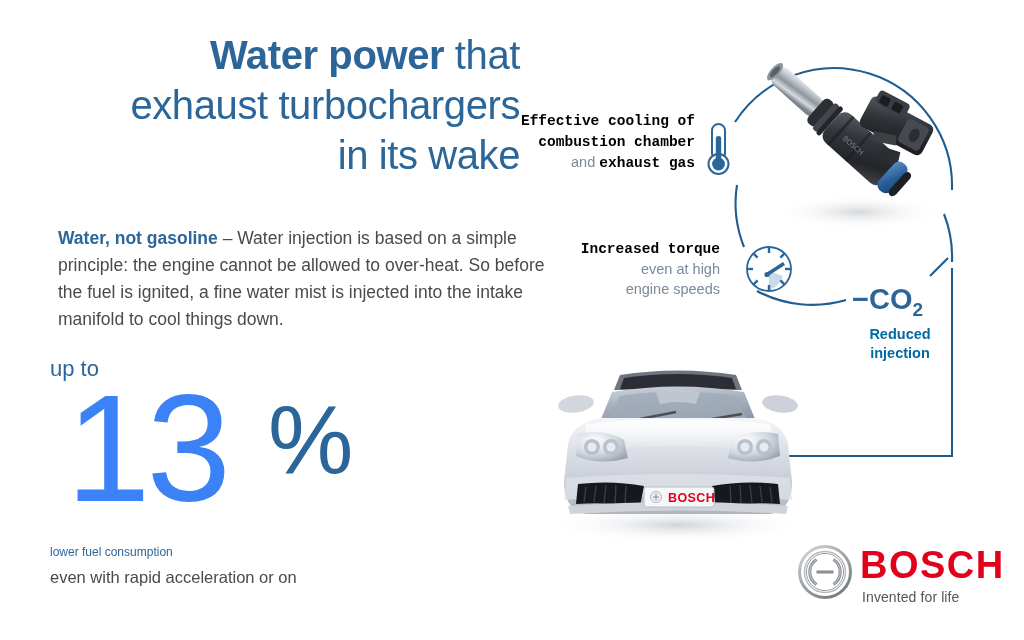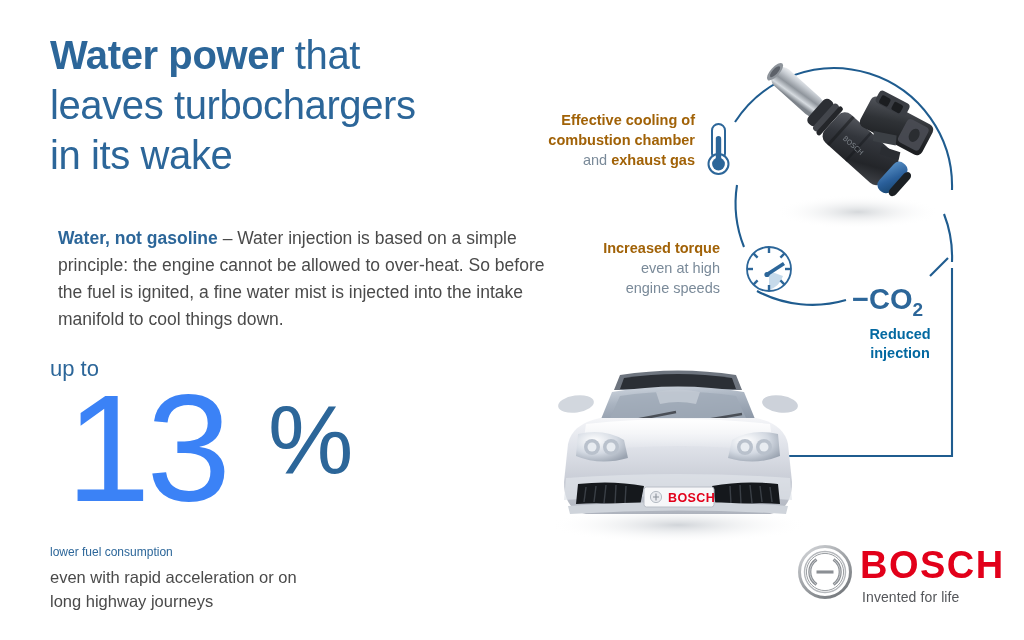--- a/index.html
+++ b/index.html
@@ -11,20 +11,21 @@
     overflow:hidden;
     position:relative;
   }
   .stage{position:absolute;inset:0;width:1024px;height:640px;}
 
   
   .headline{
     position:absolute;left:50px;top:30px;width:470px;
     font-size:40px;line-height:50px;color:#2c6699;
     letter-spacing:-0.4px;
+    text-align:right;
   }
   .headline b{font-weight:bold;}
   .headline span.lt{font-weight:400;}
 
   .body-copy{
     position:absolute;left:50px;top:207px;width:510px;
     font-size:17.5px;line-height:27px;color:#4a4a4a;font-weight:400;margin-left:8px;
   }
   .body-copy b{color:#2c6699;font-weight:bold;}
 
@@ -42,21 +43,21 @@
     font-size:96px;line-height:96px;font-weight:400;color:#2c6699;
   }
   .stat-label{
     position:absolute;left:50px;top:538px;width:330px;
     font-size:16.5px;line-height:24.5px;color:#4a4a4a;
   }
   .stat-label b{color:#2c6699;font-weight:normal;font-size:12px;}
 
   
   .callout{position:absolute;text-align:right;font-size:14.5px;line-height:20px;}
-  .callout b{color:#a16207;font-weight:bold;}
+  .callout b{color:#000000;font-weight:bold;font-family:Liberation Mono, monospace;}
   .callout .reg{color:#7a8a99;font-weight:400;margin-left:12px;}
 
   #callout-cooling{left:500px;top:110px;width:195px;}
   #callout-torque{left:560px;top:238px;width:160px;}
 
   .co2{
     position:absolute;left:852px;top:283px;
     font-size:29px;font-weight:bold;color:#2c6699;letter-spacing:0px;
   }
   .co2 sub{font-size:19px;}
@@ -278,35 +279,34 @@
     <rect x="644" y="487" width="70" height="20" rx="2.5" fill="#f6f7f9" stroke="#b9bec7" stroke-width="1"></rect>
     <g>
       <circle cx="656" cy="497" r="5.6" fill="#e9ebef" stroke="#aeb4bd" stroke-width="0.9"></circle>
       <path d="M 653 497 h 6 M 656 493.5 v 7" stroke="#8d939c" stroke-width="1.1"></path>
     </g>
     <text x="668" y="502" font-family="Liberation Sans, sans-serif" font-size="12.5" font-weight="bold" fill="#e2001a" letter-spacing="0.4">BOSCH</text>
   </svg>
 
   <div class="headline">
     <b>Water power</b><span class="lt"> that</span><br>
-    <span class="lt">leaves turbochargers</span><br>
+    <span class="lt">exhaust turbochargers</span><br>
     <span class="lt">in its wake</span>
   </div>
 
   <p class="body-copy">
     <b>Water, not gasoline</b><span> – Water injection is based on a simple principle: the engine cannot be allowed to over-heat. So before the fuel is ignited, a fine water mist is injected into the intake manifold to cool things down.</span>
   </p>
 
   <div class="upto">up to</div>
   <div class="bignum">13</div>
   <div class="pct">%</div>
   <div class="stat-label">
     <b>lower fuel consumption</b><br>
     <span>even with rapid acceleration or on</span><br>
-    <span>long highway journeys</span>
   </div>
 
   <div class="callout" id="callout-cooling">
     <b>Effective cooling of</b><br>
     <b>combustion chamber</b><br>
     <span class="reg">and </span><b>exhaust gas</b>
   </div>
 
   <div class="callout" id="callout-torque">
     <b>Increased torque</b><br>

